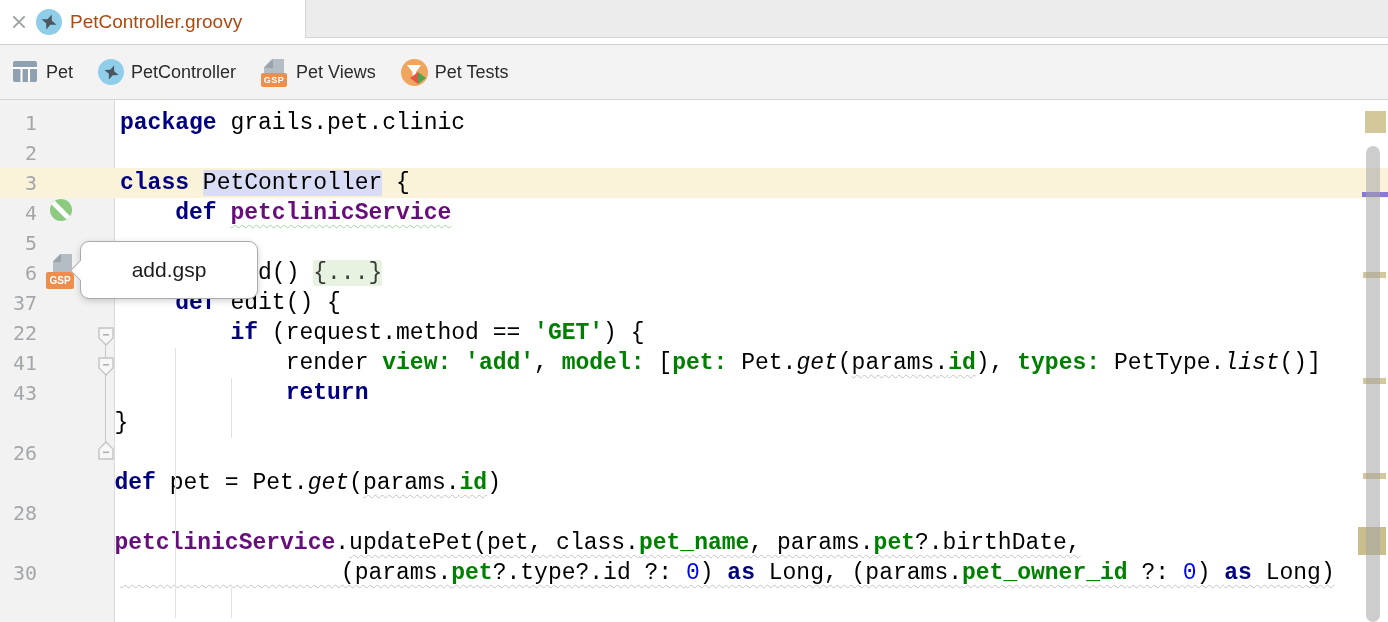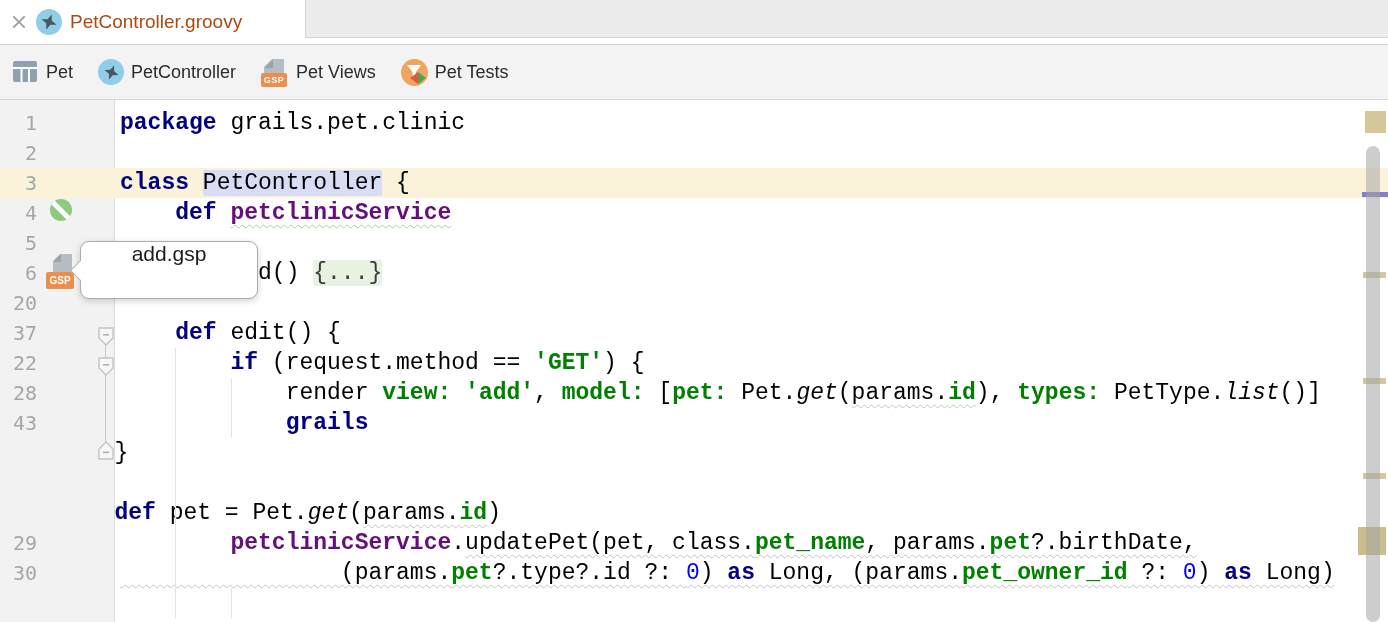--- a/index.html
+++ b/index.html
@@ -57,21 +57,21 @@
   .gutter-icon { position:absolute; cursor:pointer; }
   #inject-icon { left:50px; top:199px; width:22px; height:22px; border-radius:50%; background:#8DC97F; overflow:hidden; }
   #inject-icon::after { content:""; position:absolute; left:-3px; top:9px; width:28px; height:5px; background:#fff; transform:rotate(45deg); border-radius:2px; }
   #gsp-gutter-page { position:absolute; left:53px; top:254px; width:19px; height:23px; background:#B4BCC4; clip-path:polygon(7px 0,100% 0,100% 100%,0 100%,0 7px); }
   #gsp-gutter-fold { position:absolute; left:53px; top:254px; width:8px; height:8px; background:#9AA3AC; clip-path:polygon(0 100%,100% 0,100% 100%); }
   #gsp-gutter-badge { position:absolute; left:46px; top:272px; width:28px; height:17px; background:var(--c-gsp-badge-bg,#ED8E4C); border-radius:2px; color:#fff; font-size:10px; font-weight:bold; text-align:center; line-height:17px; }
   .fold-line { position:absolute; left:105px; width:1px; background:#C9C9C9; }
   .fold-marker { position:absolute; left:98px; width:16px; height:19px; }
 
   
-  #tooltip { position:absolute; left:80px; top:241px; width:178px; height:58px; background:#fff; border:1px solid #ABABAB; border-radius:9px; box-shadow:0 2px 7px rgba(0,0,0,0.18); display:flex; justify-content:center; z-index:50; cursor:pointer; }
+  #tooltip { position:absolute; left:80px; top:241px; width:178px; height:58px; background:#fff; border:1px solid #ABABAB; border-radius:9px; box-shadow:0 2px 7px rgba(0,0,0,0.18); display:flex; align-items:center; justify-content:center; z-index:50; cursor:pointer; }
   #tooltip .tip-text { font-size:21px; color:#1B1B1B; }
   #tooltip-arrow { position:absolute; left:-8px; top:21px; width:15px; height:15px; background:#fff; border-left:1px solid #ABABAB; border-bottom:1px solid #ABABAB; transform:rotate(45deg); z-index:51; }
 
   
   .stripe-mark { position:absolute; z-index:10; }
   #mk-square { left:1365px; top:111px; width:21px; height:22px; background:var(--c-marker-tan,#D4C89A); }
   #mk-caret  { left:1362px; top:192px; width:26px; height:5px; background:var(--c-caret-marker-purple,#8B79D9); }
   #mk-1 { left:1363px; top:272px; width:23px; height:6px; background:var(--c-marker-tan,#D4C89A); }
   #mk-2 { left:1363px; top:378px; width:23px; height:6px; background:var(--c-marker-tan,#D4C89A); }
   #mk-3 { left:1363px; top:473px; width:23px; height:6px; background:var(--c-marker-tan,#D4C89A); }
@@ -176,61 +176,61 @@
           <div class="codeline"></div>
         </div>
         <div class="row">
           <div class="gut">
             <span class="lnum">6</span>
           </div>
           <div class="codeline"><span>    </span><span class="k">def</span><span> add() </span><span class="f">{...}</span></div>
         </div>
         <div class="row">
           <div class="gut">
-            <span class="lnum">20</span>
-          </div>
-          <div class="codeline"></div>
-        </div>
-        <div class="row">
-          <div class="gut">
             <span class="lnum">37</span>
           </div>
           <div class="codeline"><span>    </span><span class="k">def</span><span> edit() {</span></div>
         </div>
         <div class="row">
           <div class="gut">
             <span class="lnum">22</span>
           </div>
           <div class="codeline"><span>        </span><span class="k">if</span><span> (request.method == </span><span class="s">'GET'</span><span>) {</span></div>
         </div>
         <div class="row">
           <div class="gut">
+            <span class="lnum">41</span>
+          </div>
+          <div class="codeline"><span>            render </span><span class="s">view:</span><span> </span><span class="s">'add'</span><span>, </span><span class="s">model:</span><span> [</span><span class="s">pet:</span><span> Pet.</span><span class="i">get</span><span>(</span><span class="w">params.</span><span class="s w">id</span><span>), </span><span class="s">types:</span><span> PetType.</span><span class="i">list</span><span>()]</span></div>
+        </div>
+        <div class="row">
+          <div class="gut">
+            <span class="lnum">43</span>
+          </div>
+          <div class="codeline"><span>            </span><span class="k">return</span></div>
+        </div>
+        <div class="row">
+          <div class="codeline"><span>        }</span></div>
+        </div>
+        <div class="row">
+          <div class="gut">
+            <span class="lnum">26</span>
+          </div>
+          <div class="codeline"></div>
+        </div>
+        <div class="row">
+          <div class="codeline"><span>        </span><span class="k">def</span><span> pet = Pet.</span><span class="i">get</span><span>(</span><span class="w">params.</span><span class="s w">id</span><span>)</span></div>
+        </div>
+        <div class="row">
+          <div class="gut">
             <span class="lnum">28</span>
           </div>
-          <div class="codeline"><span>            render </span><span class="s">view:</span><span> </span><span class="s">'add'</span><span>, </span><span class="s">model:</span><span> [</span><span class="s">pet:</span><span> Pet.</span><span class="i">get</span><span>(</span><span class="w">params.</span><span class="s w">id</span><span>), </span><span class="s">types:</span><span> PetType.</span><span class="i">list</span><span>()]</span></div>
-        </div>
-        <div class="row">
-          <div class="gut">
-            <span class="lnum">43</span>
-          </div>
-          <div class="codeline"><span>            </span><span class="k">grails</span></div>
-        </div>
-        <div class="row">
-          <div class="codeline"><span>        }</span></div>
-        </div>
-        <div class="row">
-          <div class="codeline"></div>
-        </div>
-        <div class="row">
-          <div class="codeline"><span>        </span><span class="k">def</span><span> pet = Pet.</span><span class="i">get</span><span>(</span><span class="w">params.</span><span class="s w">id</span><span>)</span></div>
-        </div>
-        <div class="row">
-          <div class="gut">
-            <span class="lnum">29</span>
-          </div>
+          <div class="codeline"></div>
+        </div>
+        <div class="row">
           <div class="codeline"><span>        </span><span class="p">petclinicService</span><span>.</span><span class="w">updatePet(pet, class.</span><span class="s w">pet_name</span><span class="w">, params.</span><span class="s w">pet</span><span class="w">?.birthDate,</span></div>
         </div>
         <div class="row">
           <div class="gut">
             <span class="lnum">30</span>
           </div>
           <div class="codeline"><span class="w">                (params.</span><span class="s w">pet</span><span class="w">?.type?.id ?: </span><span class="n w">0</span><span class="w">) </span><span class="k w">as</span><span class="w"> Long, (params.</span><span class="s w">pet_owner_id</span><span class="w"> ?: </span><span class="n w">0</span><span class="w">) </span><span class="k w">as</span><span class="w"> Long)</span></div>
         </div>
       </div>
   </div>

